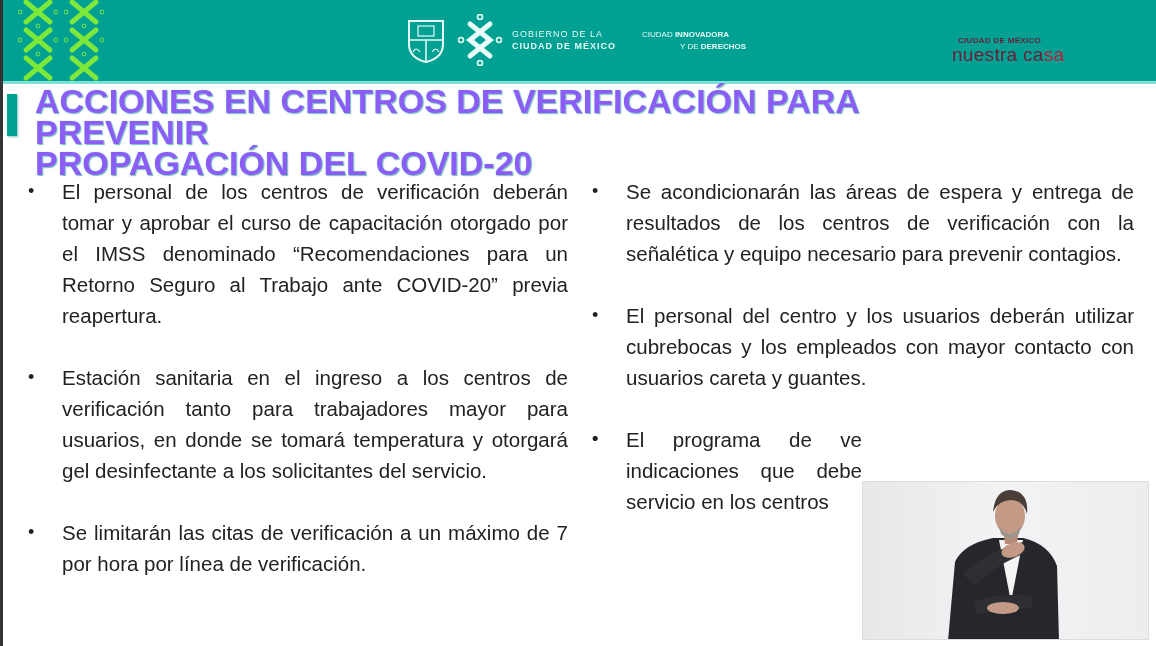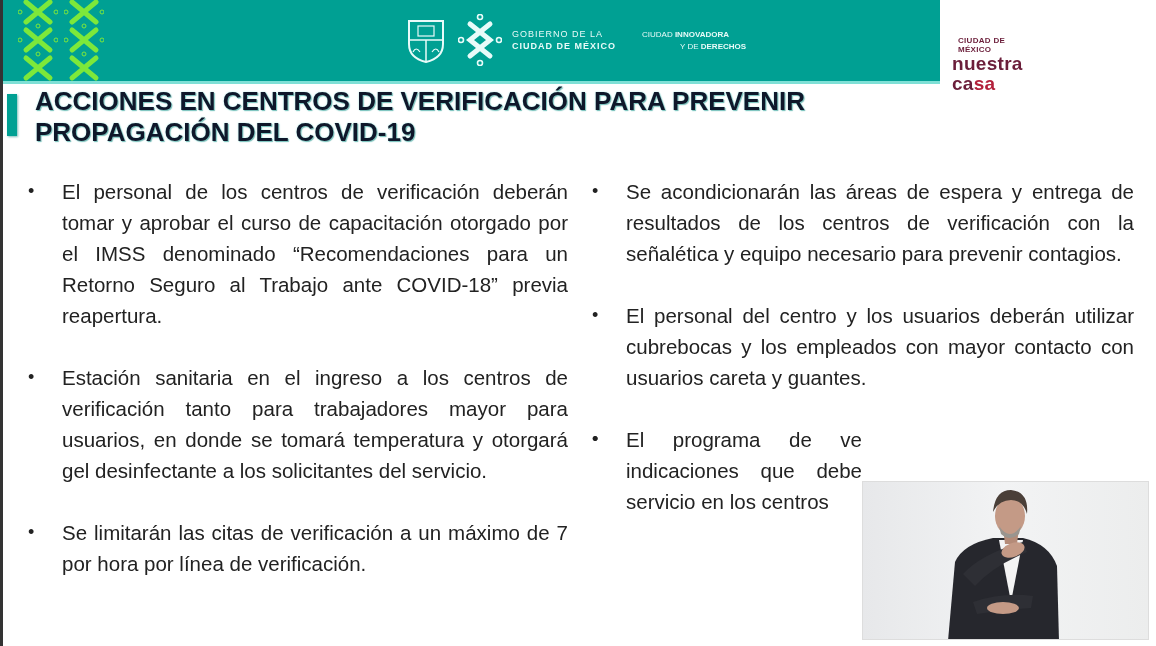--- a/index.html
+++ b/index.html
@@ -2,46 +2,46 @@
 <html><head>
 <meta charset="utf-8">
 <style>
   * { margin: 0; padding: 0; box-sizing: border-box; }
   html, body { width: 1156px; height: 646px; overflow: hidden; background: #ffffff; }
   body { position: relative; font-family: "Liberation Sans", sans-serif; }
 
   .left-edge { position: absolute; left: 0; top: 0; width: 3px; height: 646px; background: #333; z-index: 5; }
 
   .header {
-    position: absolute; left: 0; top: 0; width: 940px; height: 84px;
+    position: absolute; left: 0; top: 0; width: 1156px; height: 84px;
     background: #00a093;
     border-bottom: 3px solid #7fe0d6;
   }
   .pattern { position: absolute; top: 0; height: 84px; width: 40px; overflow: hidden; }
   .pattern.p1 { left: 18px; }
   .pattern.p2 { left: 64px; }
 
   .logo-shield { position: absolute; left: 406px; top: 18px; width: 40px; height: 46px; }
   .logo-knot { position: absolute; left: 458px; top: 14px; width: 44px; height: 52px; }
   .gov-text { position: absolute; left: 512px; top: 28px; color: #e8fbf9; font-size: 9px; line-height: 12px; letter-spacing: 1px; }
   .gov-text .l1 { font-weight: normal; }
   .gov-text .l2 { font-weight: bold; }
   .innov { position: absolute; left: 642px; top: 29px; color: #e8fbf9; font-size: 8px; line-height: 12px; }
   .innov b { font-weight: bold; margin-top: 16px; }
   .innov .r2 { padding-left: 38px; text-align: center; }
 
   .casa { position: absolute; left: 952px; top: 36px; }
   .casa .small { font-size: 8px; font-weight: bold; color: #6b1e3a; letter-spacing: 0.3px; padding-left: 6px; }
-  .casa .big { font-size: 19px; font-weight: bold; color: #6b1e3a; line-height: 20px; letter-spacing: 0.3px; }
+  .casa .big { font-size: 19px; font-weight: normal; color: #6b1e3a; line-height: 20px; letter-spacing: 0.3px; }
   .casa .big .accent { color: #b3203b; }
 
   .title-bar { position: absolute; left: 7px; top: 94px; width: 10px; height: 42px; background: #00a093; box-shadow: 1px 1px 2px #7fbfba; }
   .title {
     position: absolute; left: 35px; top: 86px; width: 900px;
-    font-size: 26px; line-height: 31px; font-weight: bold; color: #0f172a;
+    font-size: 34px; line-height: 31px; font-weight: bold; color: #8b5cf6;
     text-shadow: 0 0 2px #a8ece6, 1px 1px 1px #66b3ad;
   }
 
   .col { position: absolute; top: 176px; font-family: "Liberation Sans", sans-serif; color: #222; font-size: 20.5px; line-height: 31px; }
   .col.left { left: 28px; width: 540px; }
   .col.right { left: 592px; width: 542px; }
   .bullet { position: relative; padding-left: 34px; text-align: justify; text-align-last: left; }
   .bullet .dot { position: absolute; left: 0; top: 0; font-size: 18px; }
   .col.left .b1 { margin-bottom: 31px; }
   .col.left .b2 { margin-bottom: 31px; }
@@ -119,27 +119,27 @@
   </div>
   <div class="casa">
     <div class="small">CIUDAD DE MÉXICO</div>
     <div class="big"><span>nuestra ca</span><span class="accent">s</span><span class="accent">a</span></div>
   </div>
 </div>
 
 <div class="title-bar"></div>
 <h1 class="title">
   <div>ACCIONES EN CENTROS DE VERIFICACIÓN PARA PREVENIR</div>
-  <div>PROPAGACIÓN DEL COVID-19</div>
+  <div>PROPAGACIÓN DEL COVID-20</div>
 </h1>
 
 <div class="col left">
   <div class="bullet b1">
     <span class="dot">•</span>
-    <span>El personal de los centros de verificación deberán tomar y aprobar el curso de capacitación otorgado por el IMSS denominado “Recomendaciones para un Retorno Seguro al Trabajo ante COVID-18” previa reapertura.</span>
+    <span>El personal de los centros de verificación deberán tomar y aprobar el curso de capacitación otorgado por el IMSS denominado “Recomendaciones para un Retorno Seguro al Trabajo ante COVID-20” previa reapertura.</span>
   </div>
   <div class="bullet b2">
     <span class="dot">•</span>
     <span>Estación sanitaria en el ingreso a los centros de verificación tanto para trabajadores mayor para usuarios, en donde se tomará temperatura y otorgará gel desinfectante a los solicitantes del servicio.</span>
   </div>
   <div class="bullet b3">
     <span class="dot">•</span>
     <span>Se limitarán las citas de verificación a un máximo de 7 por hora por línea de verificación.</span>
   </div>
 </div>

